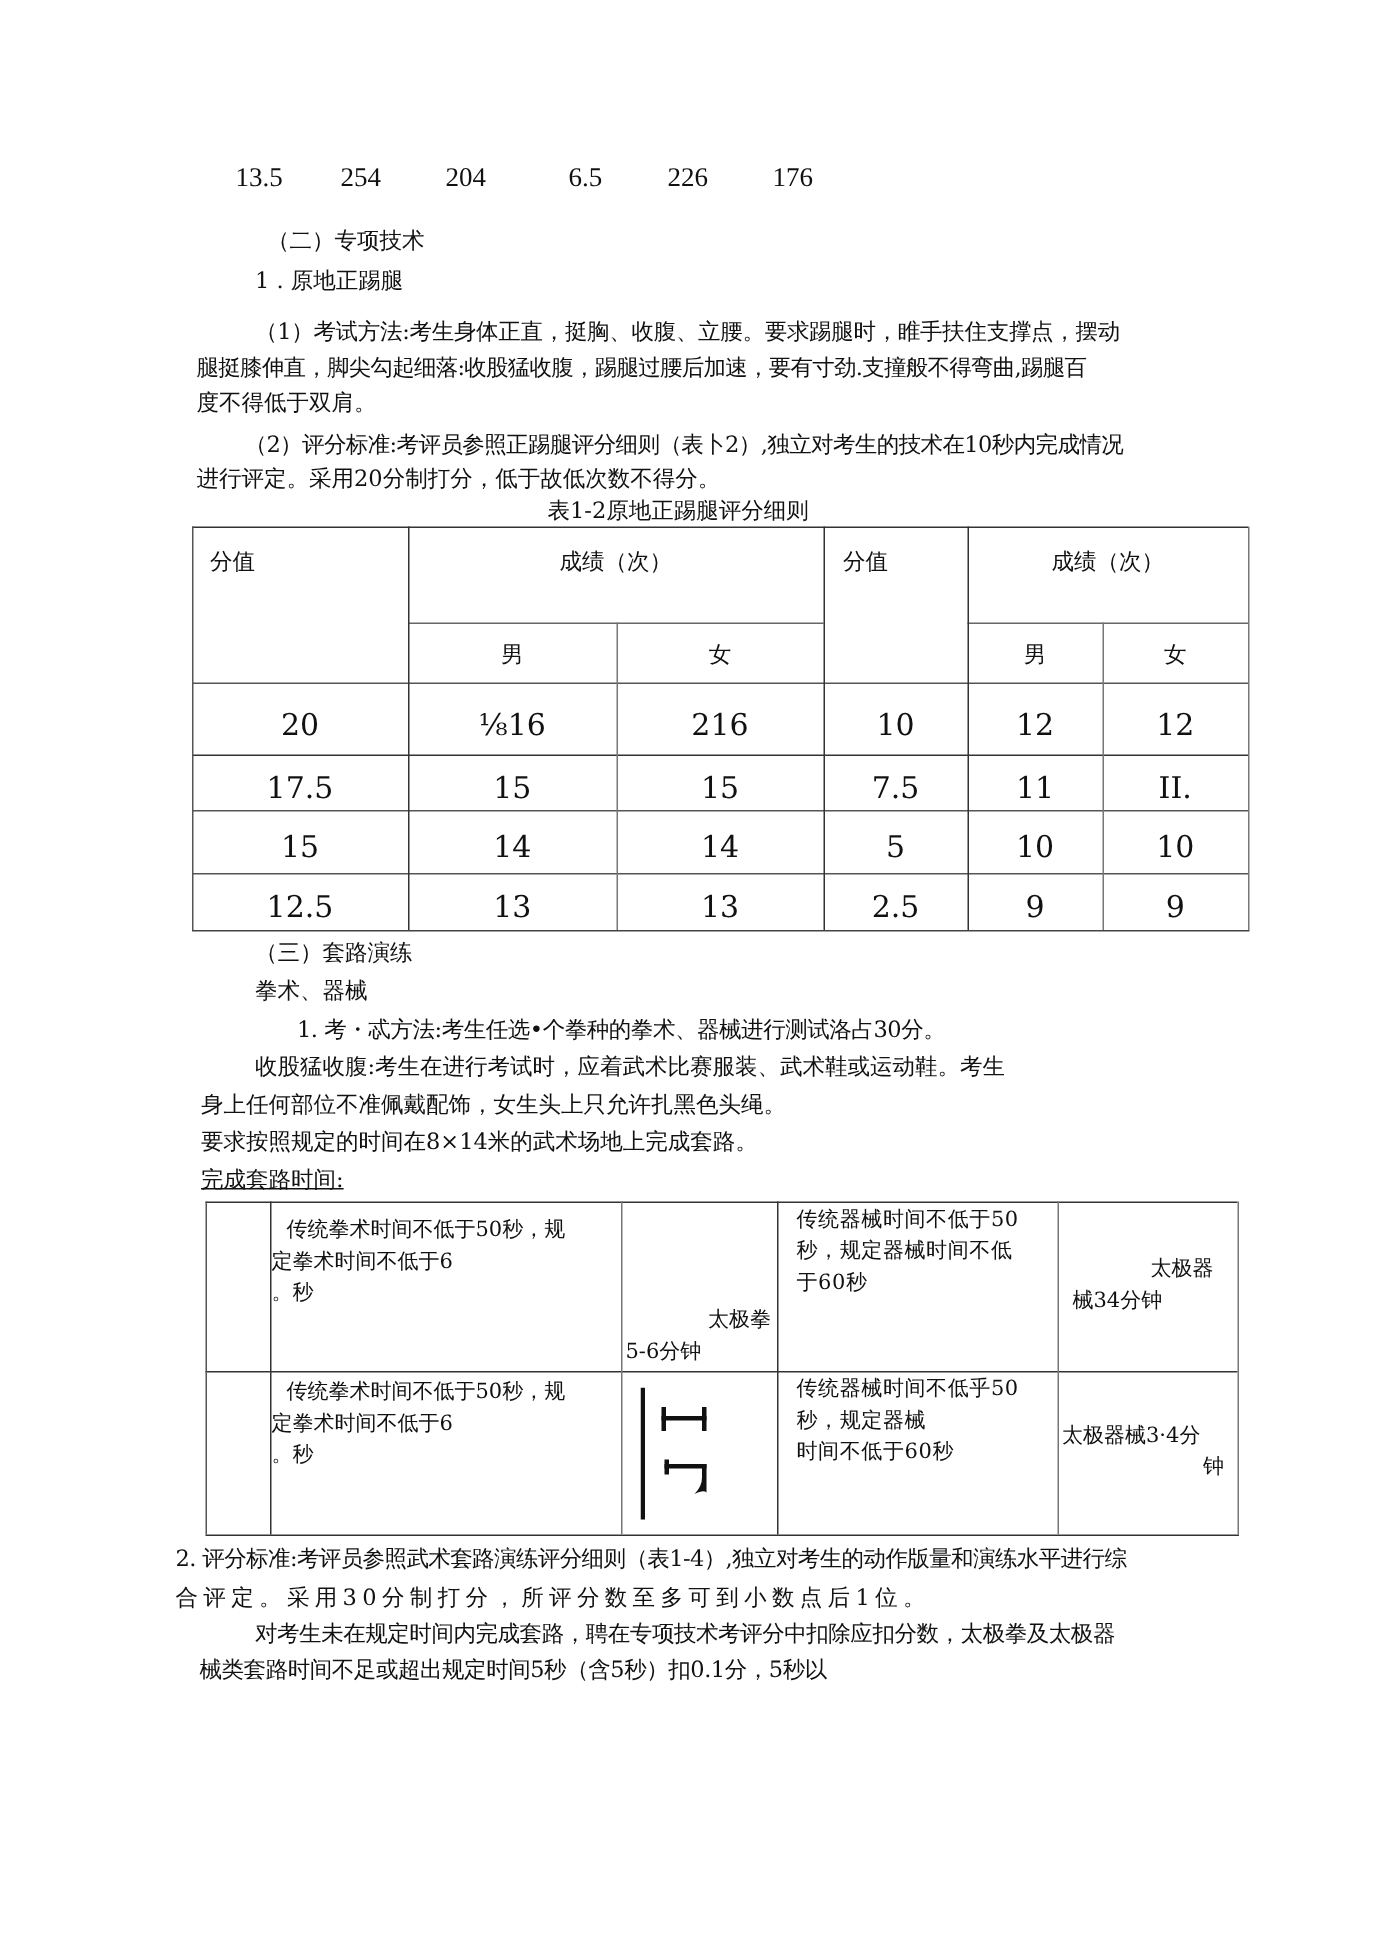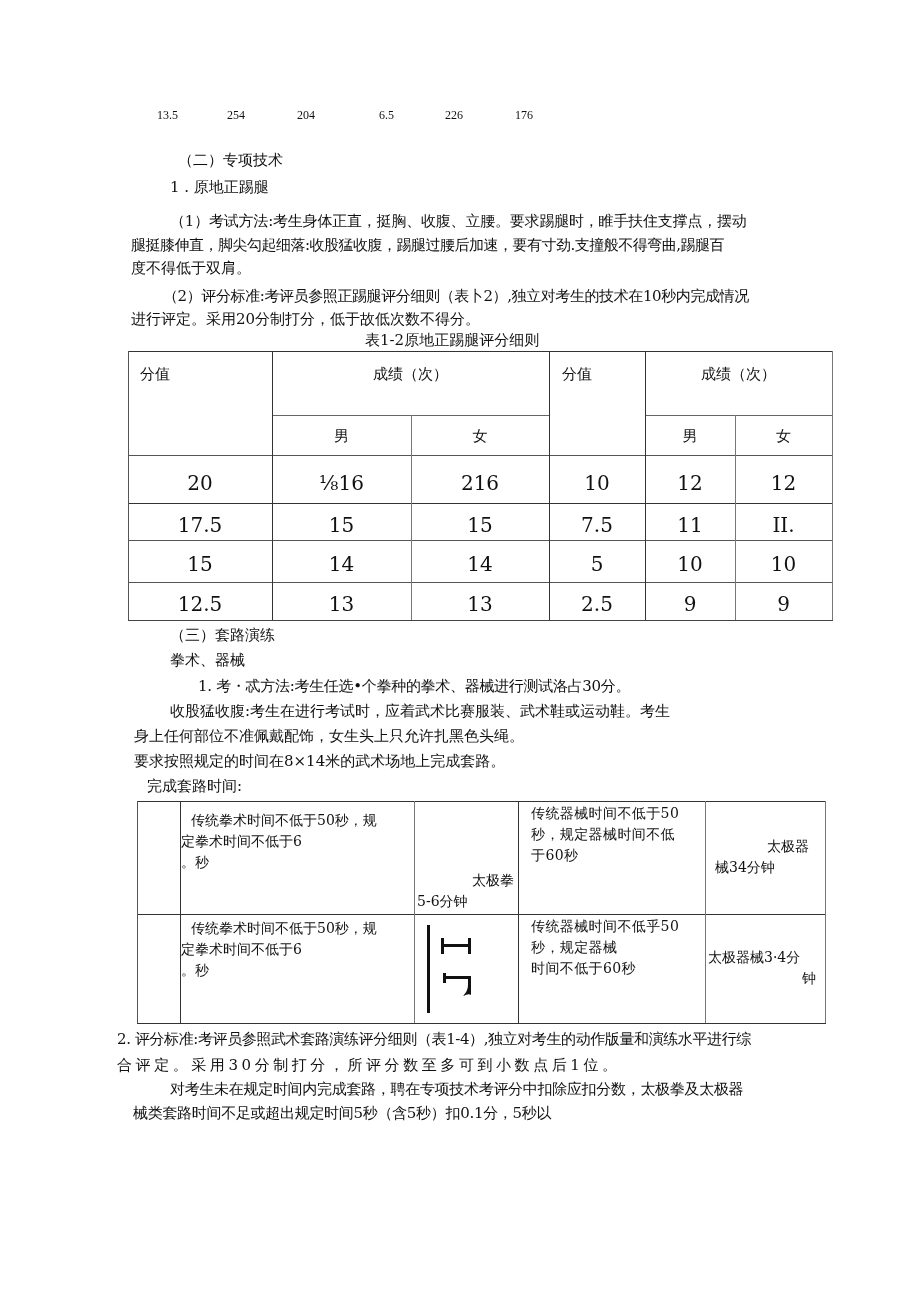--- a/index.html
+++ b/index.html
@@ -3,21 +3,21 @@
 <meta charset="utf-8">
 <style>
   html, body { margin: 0; padding: 0; background: #ffffff; }
   body {
     width: 920px; height: 1301px; position: relative; overflow: hidden;
     font-family: "DejaVu Serif", "Liberation Serif", serif;
     color: #111111;
   }
   .abs { position: absolute; white-space: nowrap; }
   .t { font-size: 15px; line-height: 20px; }
-  .num { font-family: "Liberation Serif", serif; font-size: 12px; }
+  .num { font-family: "Liberation Serif", serif; font-size: 18px; }
   
   .tbl1 { position: absolute; left: 128px; top: 351px; width: 704px; height: 269px; }
   .hl, .vl { position: absolute; background: #333; }
   .hl { height: 1px; }
   .vl { width: 1px; }
   .cell { position: absolute; font-size: 20px; text-align: center; }
   .cellL { position: absolute; font-size: 15px; }
   
   .tbl2 { position: absolute; left: 137px; top: 801px; width: 688px; height: 222px; }
   .c2 { position: absolute; font-size: 14px; line-height: 21px; }
@@ -114,21 +114,21 @@
     <span class="cell" style="left:607px;top:241px;width:97px;">9</span>
   </div>
 </div>
 
 <div class="abs t" style="left:170px;top:625px;">（三）套路演练</div>
 <div class="abs t" style="left:170px;top:650px;">拳术、器械</div>
 <div class="abs t" style="left:170px;top:676px;letter-spacing:-0.3px;margin-left:28px;">1. 考・忒方法:考生任选•个拳种的拳术、器械进行测试洛占30分。</div>
 <div class="abs t" style="left:170px;top:701px;">收股猛收腹:考生在进行考试时，应着武术比赛服装、武术鞋或运动鞋。考生</div>
 <div class="abs t" style="left:134px;top:726px;">身上任何部位不准佩戴配饰，女生头上只允许扎黑色头绳。</div>
 <div class="abs t" style="left:134px;top:751px;">要求按照规定的时间在8×14米的武术场地上完成套路。</div>
-<div class="abs t" style="left:147px;top:776px;">完成套路时间:</div>
+<div class="abs t" style="left:134px;top:776px;text-decoration:underline;">完成套路时间:</div>
 
 <div class="tbl2">
   <div class="hl" style="left:0;top:0;width:688px;"></div>
   <div class="hl" style="left:0;top:113px;width:688px;"></div>
   <div class="hl" style="left:0;top:222px;width:689px;background:#333;"></div>
   <div class="vl" style="left:0;top:0;height:222px;background:#555;"></div>
   <div class="vl" style="left:43px;top:0;height:222px;"></div>
   <div class="vl" style="left:277px;top:0;height:222px;background:#777;"></div>
   <div class="vl" style="left:381px;top:0;height:222px;"></div>
   <div class="vl" style="left:568px;top:0;height:222px;background:#777;"></div>

